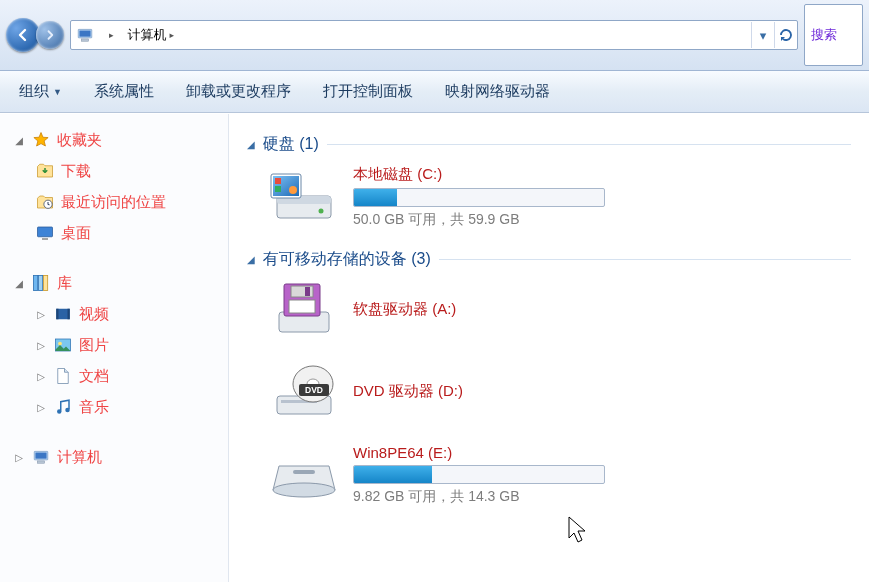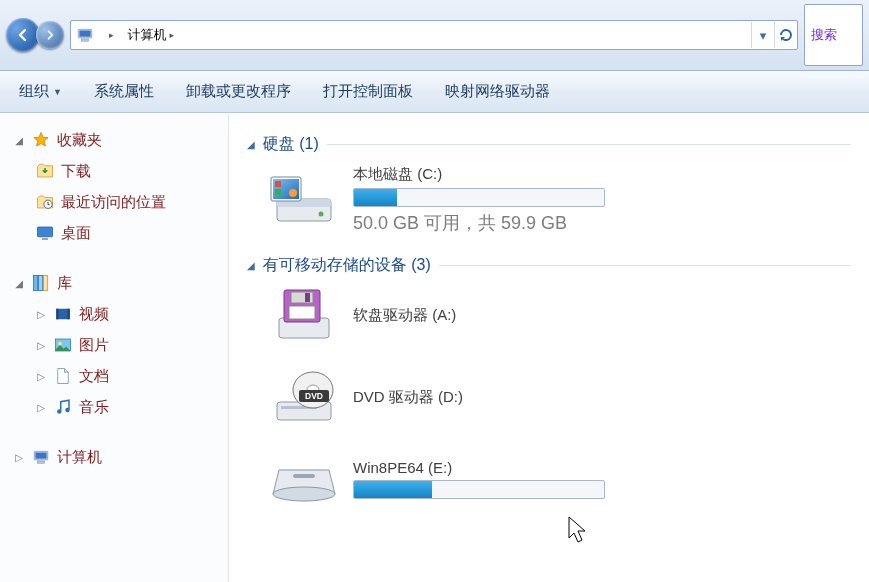--- a/index.html
+++ b/index.html
@@ -25,35 +25,35 @@
 .tbitem{display:flex;align-items:center;gap:4px;padding:2px 6px;border:1px solid transparent;border-radius:2px}
 .tbitem .dd{font-size:9px;color:#335a86}
 
 
 .body{flex:1;display:flex;min-height:0;background:#fff;border-top:1px solid #fff}
 .sidebar{width:220px;border-right:1px solid #e0e6ef;padding:10px 0 10px 8px;overflow:auto;background:#fbfcfe;font-size:15px}
 .sbnode{display:flex;align-items:center;gap:6px;padding:4px 4px 4px 4px;margin:1px 0;border:1px solid transparent;border-radius:2px}
 .sbnode .exp{width:12px;text-align:center;color:#777;font-size:10px}
 .sbnode.child{padding-left:26px}
 .sbnode .ico{width:20px;height:20px;display:flex;align-items:center;justify-content:center}
-.sbnode .lbl{color:#7f1d1d}
+.sbnode .lbl{color:#ef4444}
 .sbspace{height:18px}
 
 .content{flex:1;overflow:auto;padding:14px 18px}
 .grp-hd{display:flex;align-items:center;gap:8px;color:#1b4c8a;font-size:16px;margin:6px 0 10px 0}
 .grp-hd .tri{font-size:10px;color:#3a6ea5}
 .grp-hd .line{flex:1;height:1px;background:#d6e2f0}
 .drives{display:flex;flex-wrap:wrap;gap:24px 70px;padding-left:22px}
 .drive{display:flex;align-items:center;gap:14px;width:320px}
 .drive .dicon{width:70px;height:58px;display:flex;align-items:center;justify-content:center}
 .drive .dinfo{display:flex;flex-direction:column;gap:4px}
-.drive .dname{font-size:15px;color:#404040}
+.drive .dname{font-size:15px;color:#b91c1c}
 .pbar{width:250px;height:17px;border:1px solid #a8b7cb;border-radius:2px;background:#f4f6fa;overflow:hidden}
 .pfill{height:100%;background:linear-gradient(#3fb0ea,#1585c8)}
-.dusage{font-size:18px;color:#7d7d7d}
+.dusage{font-size:14px;color:#7d7d7d}
 
 
 .ico-computer svg,.ico svg{display:block}
 .cursor{position:absolute;left:568px;top:516px;pointer-events:none}
 </style>
 </head>
 <body>
 
 <div class="window">
 
@@ -315,20 +315,21 @@
               <path d="M10 20 L60 20 L66 44 L4 44 Z" fill="#e7ebef" stroke="#8b99aa"></path>
               <ellipse cx="35" cy="44" rx="31" ry="7" fill="#d2dbe4" stroke="#8b99aa"></ellipse>
               <rect x="24" y="24" width="22" height="4" rx="2" fill="#9aa7b6"></rect>
             </svg>
           </span>
           <div class="dinfo">
             <span class="dname">Win8PE64 (E:)</span>
             <div class="pbar">
                 <div class="pfill" style="width: 31%;"></div>
               </div>
+            <span class="dusage">9.82 GB 可用，共 14.3 GB</span>
           </div>
         </div>
       </div>
 
     </div>
   </div>
 </div>
 
 <svg class="cursor" width="20" height="28" viewBox="0 0 20 28">
   <path d="M1 1 L1 22 L6 17 L10 26 L14 24 L10 15 L17 15 Z" fill="#fff" stroke="#000" stroke-width="1"></path>

